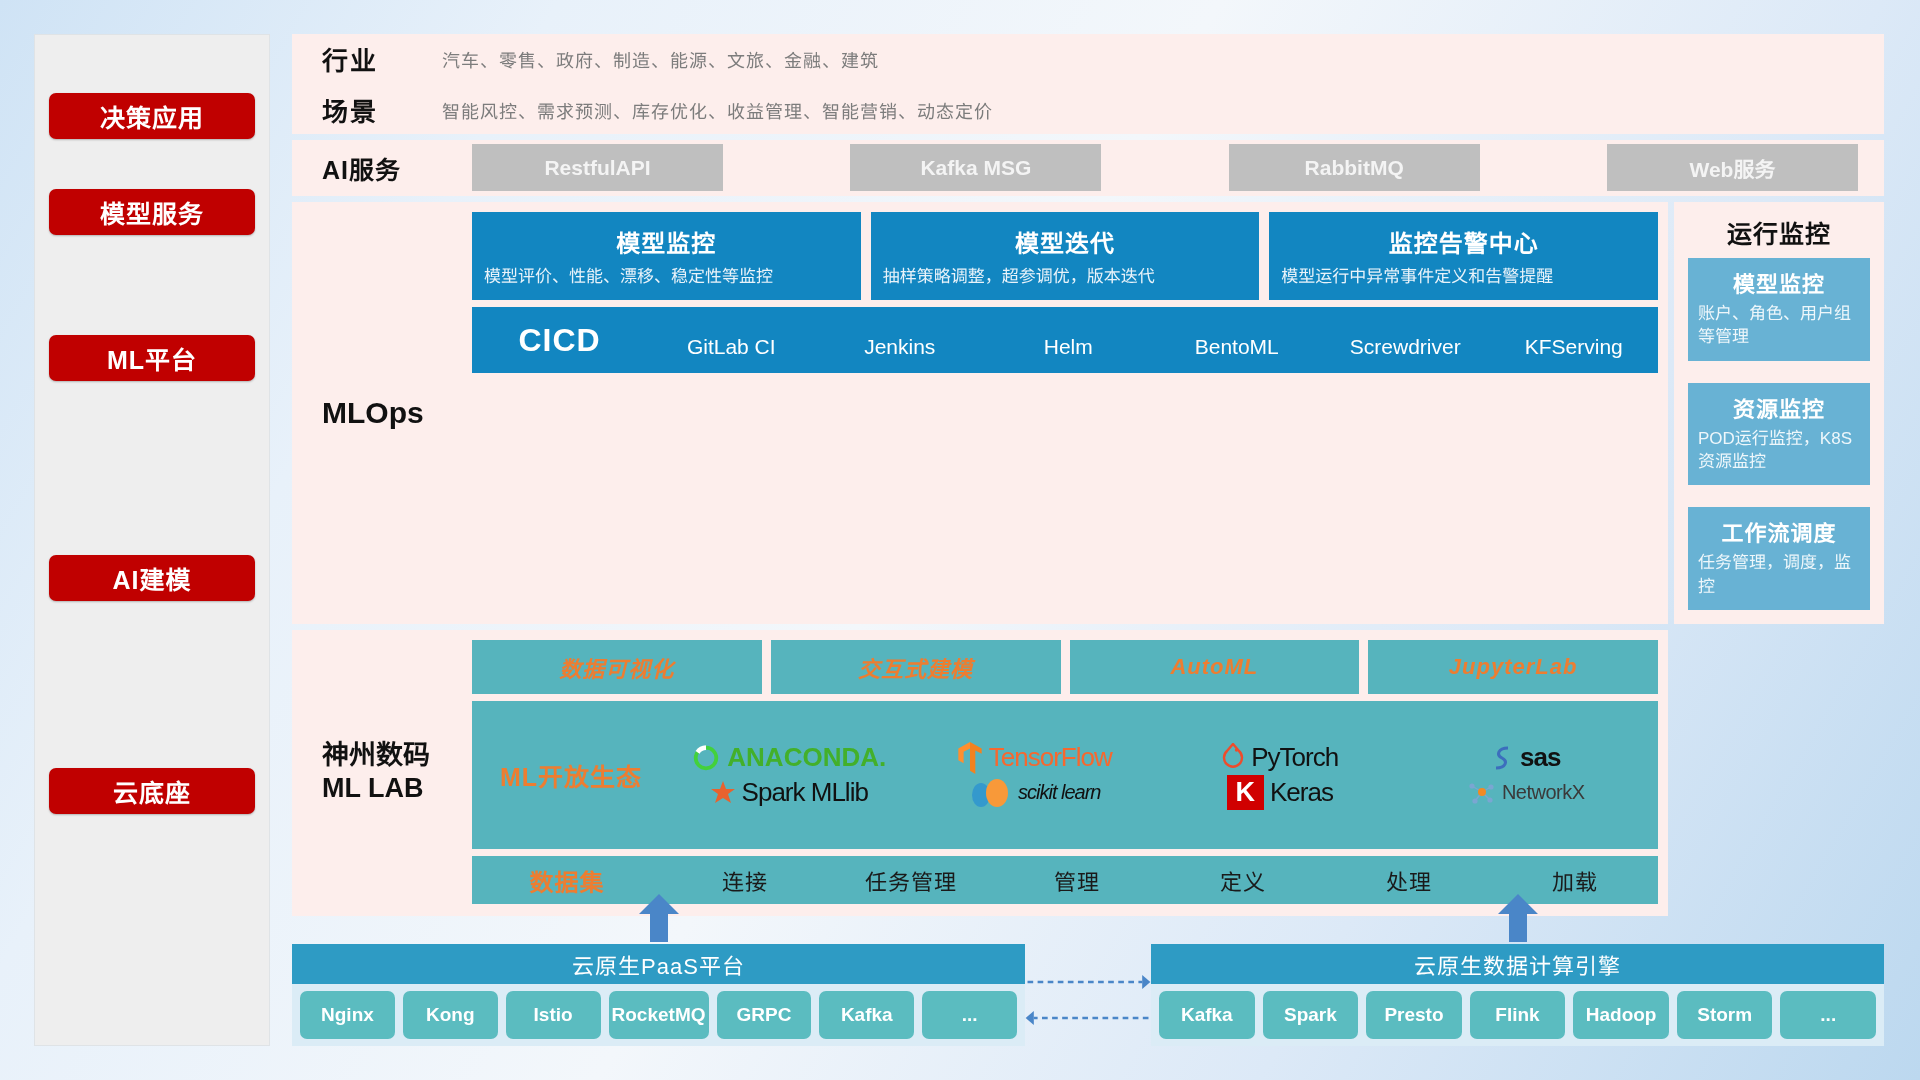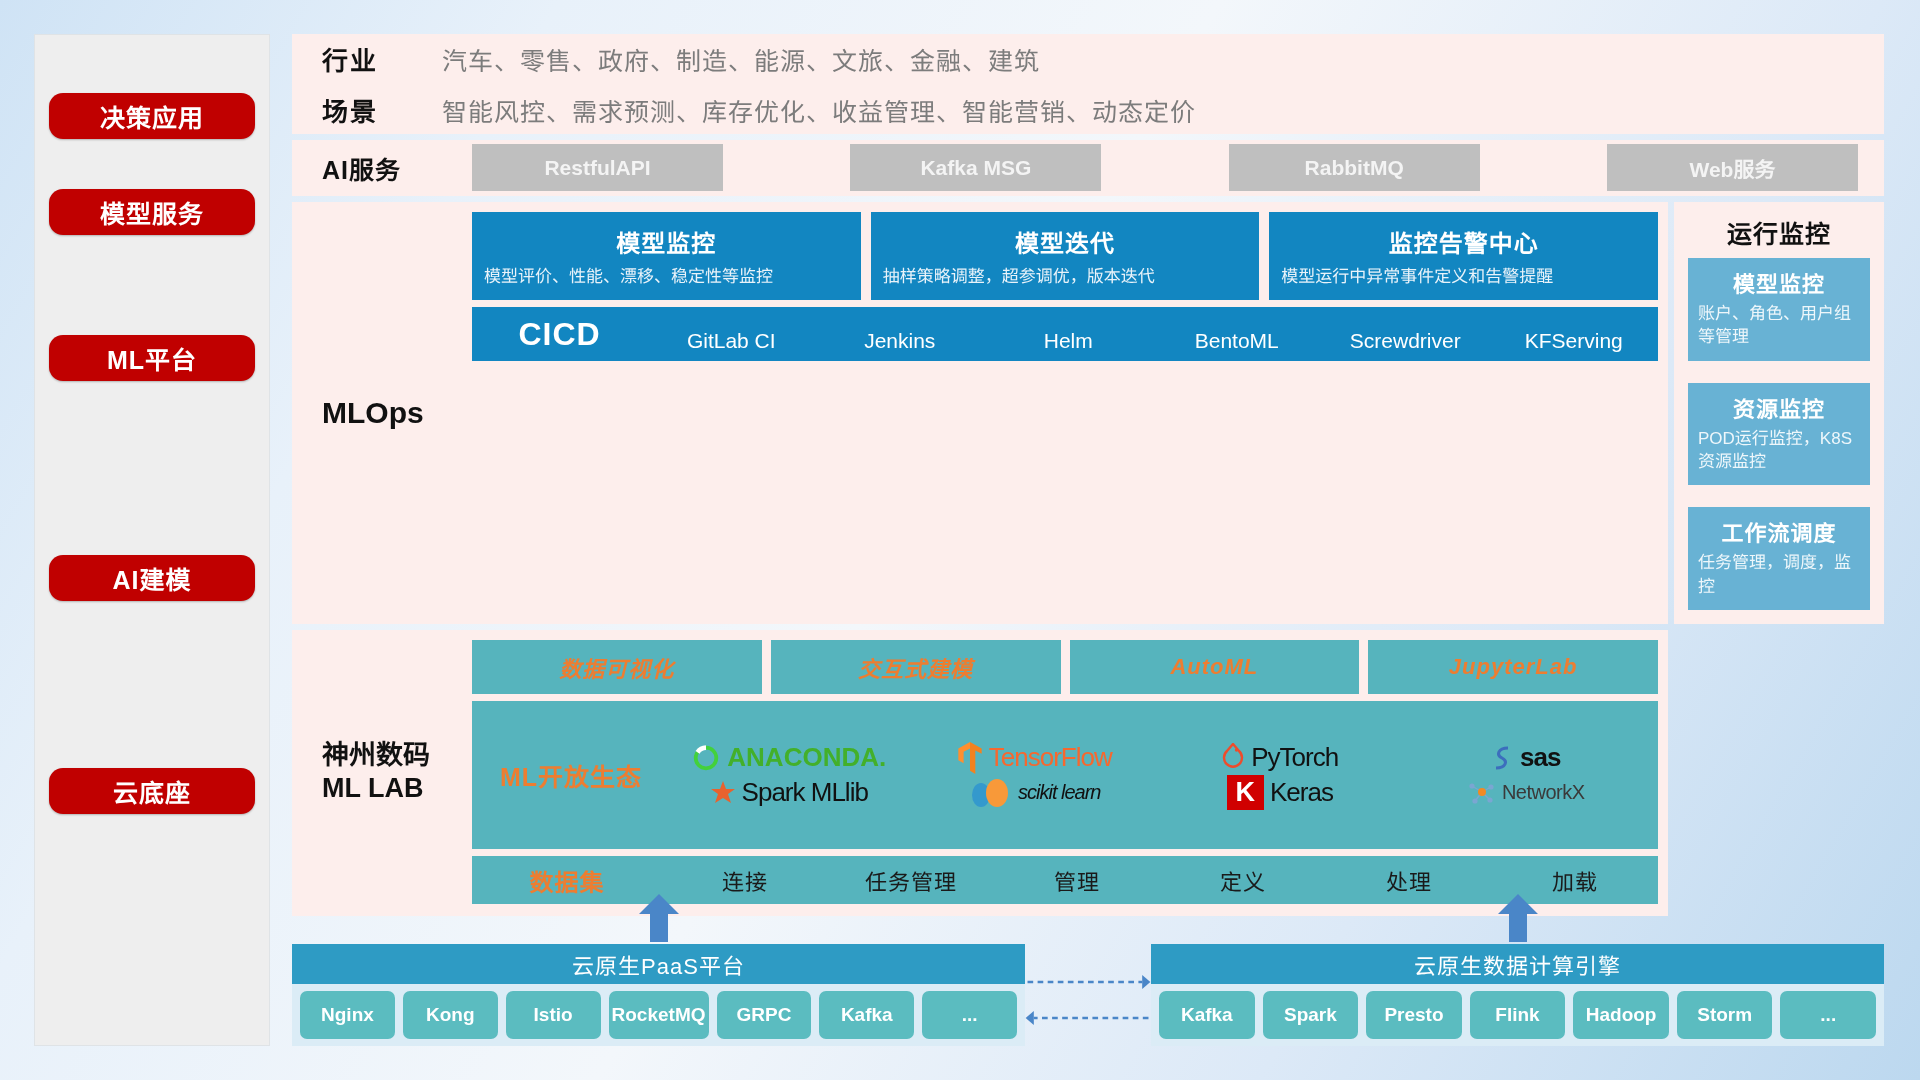--- a/index.html
+++ b/index.html
@@ -25,21 +25,21 @@
     flex: 0 0 236px;
     background: #eeeeee;
     border: 1px solid #dfe3e6;
     position: relative;
   }
   .rail-pill {
     position: absolute;
     left: 14px; right: 14px;
     height: 46px;
     background: #c00000;
-    border-radius: 14px;
+    border-radius: 7px;
     color: #fff;
     display: flex; align-items: center; justify-content: center;
     font-size: 25px;
     font-weight: bold;
     letter-spacing: 1px;
     box-shadow: 0 1px 2px rgba(0,0,0,.25);
   }
   .rail-pill.p0 { top: 58px; }
   .rail-pill.p1 { top: 154px; }
   .rail-pill.p2 { top: 300px; }
@@ -70,21 +70,21 @@
   .ind-row { display: flex; align-items: center; }
   .ind-key {
     width: 120px;
     flex: 0 0 120px;
     font-size: 26px;
     font-weight: bold;
     color: #111;
     letter-spacing: 2px;
   }
   .ind-val {
-    font-size: 25px;
+    font-size: 18px;
     color: #7c7c7c;
     letter-spacing: 1px;
   }
 
   
   .band-ai {
     height: 74px;
     display: flex;
     align-items: center;
     padding: 0 26px 0 30px;
@@ -135,21 +135,21 @@
     letter-spacing: 1px;
     margin-bottom: 6px;
   }
   .mlops-card .d {
     color: #e9f3fa;
     font-size: 17px;
     line-height: 1.38;
   }
   .cicd {
     background: #1286c1;
-    height: 54px;
+    height: 66px;
     display: flex;
     align-items: center;
     overflow: hidden;
   }
   .cicd-title {
     flex: 0 0 175px;
     color: #fff;
     font-size: 32px;
     font-weight: bold;
     text-align: center;

